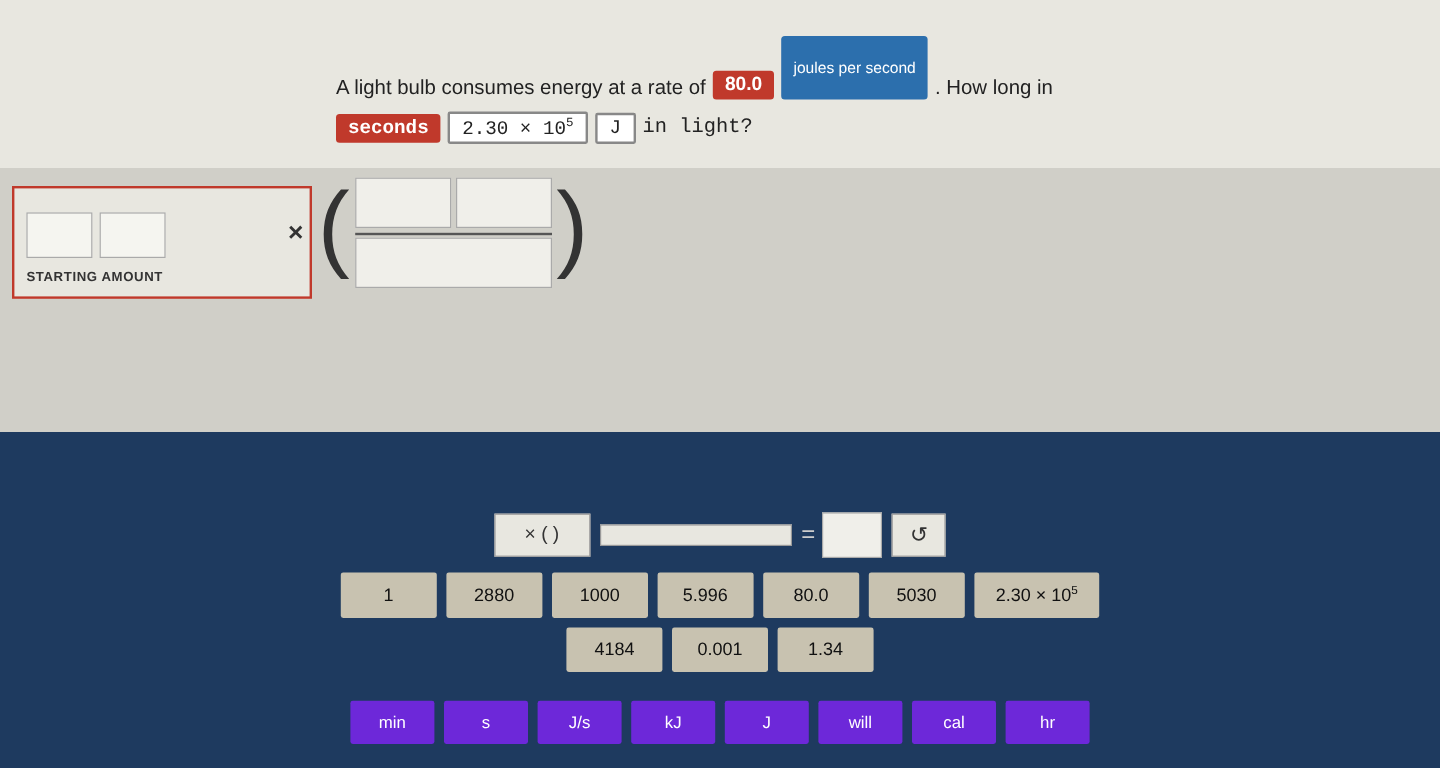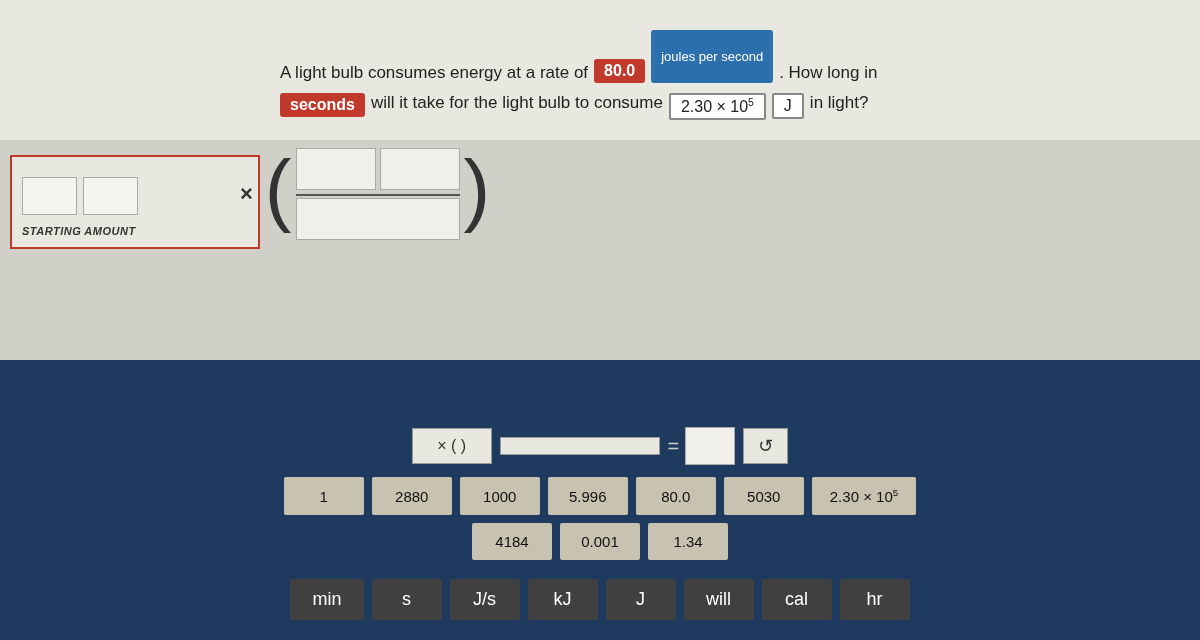--- a/index.html
+++ b/index.html
@@ -26,23 +26,24 @@
       display: flex;
       align-items: flex-end;
       gap: 6px;
       flex-wrap: wrap;
     }
 
     .problem-line2 {
       font-size: 17px;
       color: #222;
       display: flex;
-      align-items: flex-start;
+      align-items: center;
       gap: 6px;
       flex-wrap: wrap;
+      font-family: Liberation Mono, monospace;
     }
 
     .highlight-red {
       background: #c0392b;
       color: white;
       padding: 3px 10px;
       border-radius: 3px;
       font-weight: bold;
       font-size: 16px;
     }
@@ -62,21 +63,20 @@
       font-size: 16px;
       border-radius: 2px;
     }
 
     
     .starting-area {
       position: absolute;
       top: 155px;
       left: 10px;
       width: 250px;
-      font-style: italic;
     }
 
     .starting-box {
       border: 2px solid #c0392b;
       background: #e8e7e0;
       padding: 20px 10px 10px 10px;
       display: flex;
       flex-direction: column;
       gap: 6px;
     }
@@ -263,24 +263,24 @@
       position: absolute;
       bottom: 20px;
       left: 0;
       width: 1200px;
       display: flex;
       gap: 8px;
       justify-content: center;
     }
 
     .unit-btn {
-      background: #404040;
+      background: #6d28d9;
       border: none;
       padding: 10px 22px;
-      font-size: 18px;
+      font-size: 14px;
       color: white;
       cursor: pointer;
       min-width: 70px;
       text-align: center;
       border-radius: 2px;
     }
 
     sup {
       font-size: 0.65em;
     }
@@ -290,21 +290,20 @@
 
 <div class="top-area">
   <div class="problem-line1">
     <span>A light bulb consumes energy at a rate of</span>
     <span class="highlight-red">80.0</span>
     <span class="highlight-blue">joules per second</span>
     <span>. How long in</span>
   </div>
   <div class="problem-line2">
     <span class="highlight-red">seconds</span>
-    <span>will it take for the light bulb to consume</span>
     <span class="highlight-box">
       <span>2.30 × 10</span><sup>5</sup>
     </span>
     <span class="highlight-box">J</span>
     <span>in light?</span>
   </div>
 </div>
 
 <div class="starting-area">
   <div class="starting-box">

